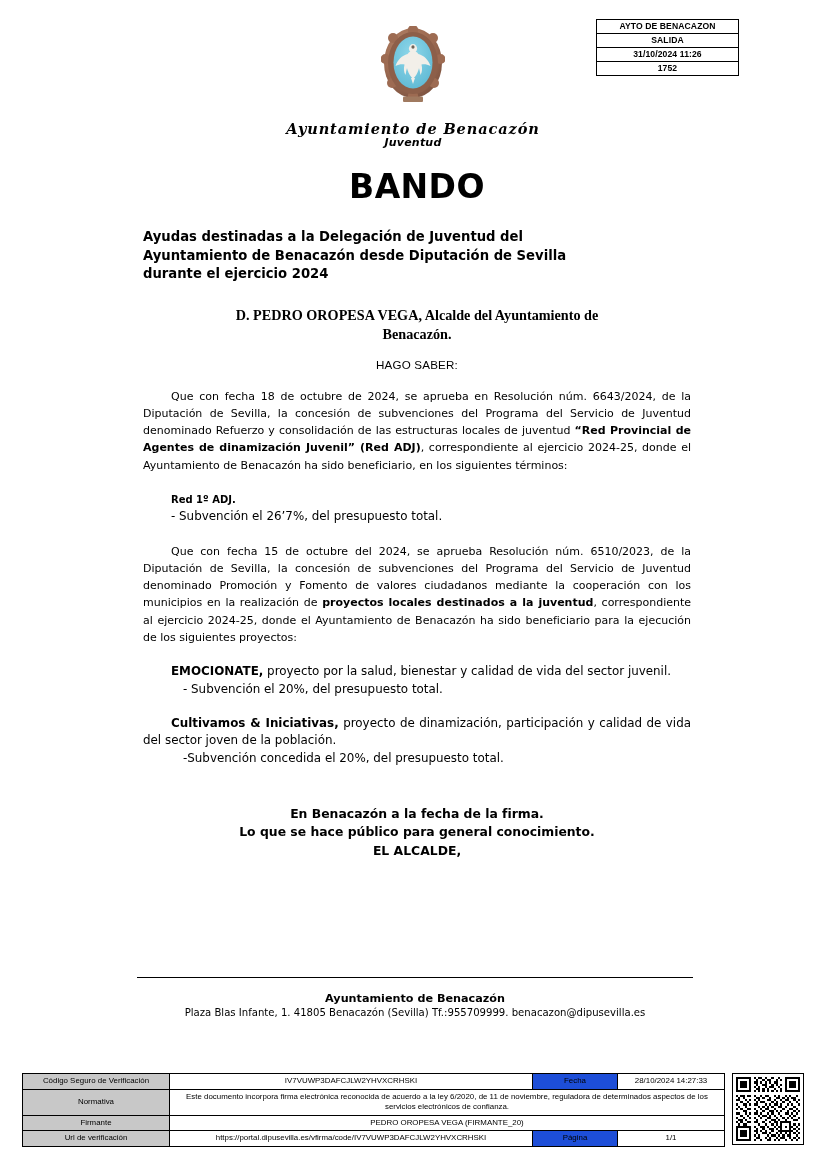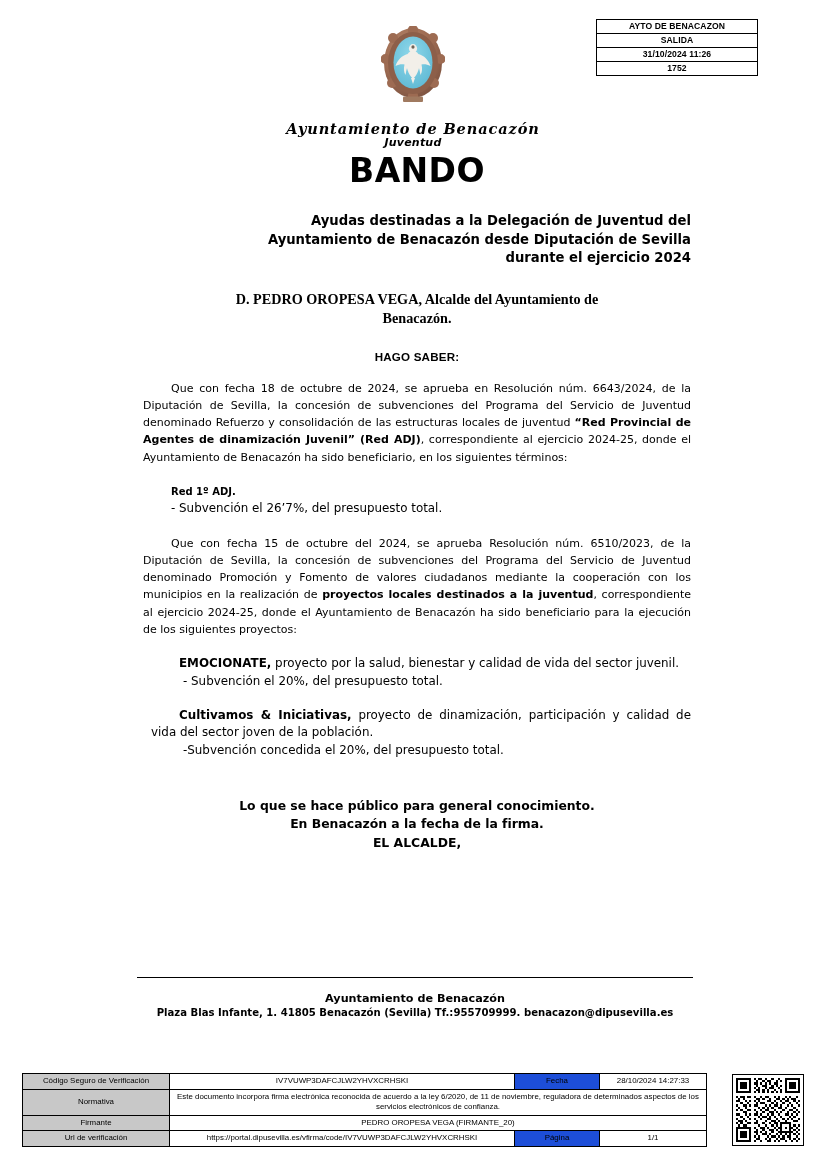--- a/index.html
+++ b/index.html
@@ -15,21 +15,21 @@
     font-family: "DejaVu Sans", sans-serif;
     color: #000000;
     overflow: hidden;
   }
 
   
   .stamp {
     position: absolute;
     top: 19px;
     left: 596px;
-    width: 162px;
+    width: 143px;
     border: 1px solid #000;
     background: #fff;
     box-sizing: border-box;
   }
   .stamp-row {
     border-bottom: 1px solid #000;
     text-align: center;
     font-family: "Liberation Sans", sans-serif;
     font-weight: bold;
     font-size: 8.6px;
@@ -69,56 +69,56 @@
     font-style: italic;
     font-weight: bold;
     font-size: 11px;
     letter-spacing: 0.2px;
     line-height: 12px;
   }
 
   
   .page {
     position: absolute;
-    top: 152px;
+    top: 168px;
     left: 143px;
     width: 548px;
   }
   .doc-title {
     text-align: center;
     font-family: "DejaVu Sans", sans-serif;
     font-weight: bold;
     font-size: 33px;
     letter-spacing: 0.4px;
     line-height: 38px;
     margin: 0 0 22px 0;
   }
   .subtitle {
-    text-align: right;
+    text-align: left;
     font-family: "DejaVu Sans", sans-serif;
     font-weight: bold;
     font-size: 13.2px;
     line-height: 18.5px;
     margin: 0;
   }
   .mayor-line {
     text-align: center;
     font-family: Liberation Serif, serif;
     font-weight: bold;
     font-size: 14.2px;
     line-height: 19px;
     margin: 22px 0 0 0;
   }
   .hago-saber {
     text-align: center;
     font-family: "Liberation Sans", sans-serif;
-    font-weight: bold;
+    font-weight: normal;
     font-size: 11.6px;
     letter-spacing: 0.2px;
-    margin: 22px 0 0 0;
+    margin: 14px 0 0 0;
   }
 
   .body-p {
     text-align: justify;
     font-family: "DejaVu Sans", sans-serif;
     font-size: 11px;
     line-height: 17.3px;
     margin: 17px 0 0 0;
     text-indent: 28px;
   }
@@ -135,21 +135,21 @@
     font-family: "DejaVu Sans", sans-serif;
     font-size: 11.9px;
     line-height: 17.3px;
     margin: 0 0 0 28px;
   }
   .proj-p {
     text-align: justify;
     font-family: "DejaVu Sans", sans-serif;
     font-size: 11.9px;
     line-height: 17.3px;
-    margin: 17px 0 0 8px;
+    margin: 17px 0 0 0;
     text-indent: 28px;
   }
   .proj-p b { font-weight: bold; }
   .proj-sub {
     font-family: "DejaVu Sans", sans-serif;
     font-size: 11.9px;
     line-height: 17.3px;
     margin: 0 0 0 40px;
   }
 
@@ -177,32 +177,31 @@
   .foot-name {
     font-family: "DejaVu Sans", sans-serif;
     font-weight: bold;
     font-size: 11.2px;
     line-height: 15px;
   }
   .foot-addr {
     font-family: "DejaVu Sans", sans-serif;
     font-size: 10.1px;
     line-height: 14px;
-    font-weight: bold;
   }
 
   
   .verify {
     position: absolute;
     top: 1073px;
     left: 22px;
     width: 782px;
     display: flex;
-    align-items: center;
-    gap: 25px;
+    align-items: flex-start;
+    gap: 7px;
   }
   .vtable {
     flex: 1 1 auto;
     border-collapse: collapse;
     table-layout: fixed;
     border: 1px solid #000;
     font-family: "Liberation Sans", sans-serif;
   }
   .vtable td {
     border: 1px solid #000;
@@ -311,22 +310,22 @@
 
   <p class="body-p"><span>Que con fecha 15 de octubre del 2024, se aprueba Resolución núm. 6510/2023, de la Diputación de Sevilla, la concesión de subvenciones del Programa del Servicio de Juventud denominado Promoción y Fomento de valores ciudadanos mediante la cooperación con los municipios en la realización de </span><b>proyectos locales destinados a la juventud</b><span>, correspondiente al ejercicio 2024-25, donde el Ayuntamiento de Benacazón ha sido beneficiario para la ejecución de los siguientes proyectos:</span></p>
 
   <p class="proj-p"><b>EMOCIONATE,</b><span> proyecto por la salud, bienestar y calidad de vida del sector juvenil.</span></p>
   <div class="proj-sub">- Subvención el 20%, del presupuesto total.</div>
 
   <p class="proj-p"><b>Cultivamos &amp; Iniciativas,</b><span> proyecto de dinamización, participación y calidad de vida del sector joven de la  población.</span></p>
   <div class="proj-sub">-Subvención concedida el 20%, del presupuesto total.</div>
 
   <div class="closing">
+    <div>En Benacazón a la fecha de la firma.</div>
     <div>Lo que se hace público para general conocimiento.</div>
-    <div>En Benacazón a la fecha de la firma.</div>
     <div>EL ALCALDE,</div>
   </div>
 </div>
 
 <div class="foot">
   <div class="foot-rule"></div>
   <div class="foot-name">Ayuntamiento de Benacazón</div>
   <div class="foot-addr">Plaza Blas Infante, 1. 41805 Benacazón (Sevilla) Tf.:955709999. benacazon@dipusevilla.es</div>
 </div>
 

